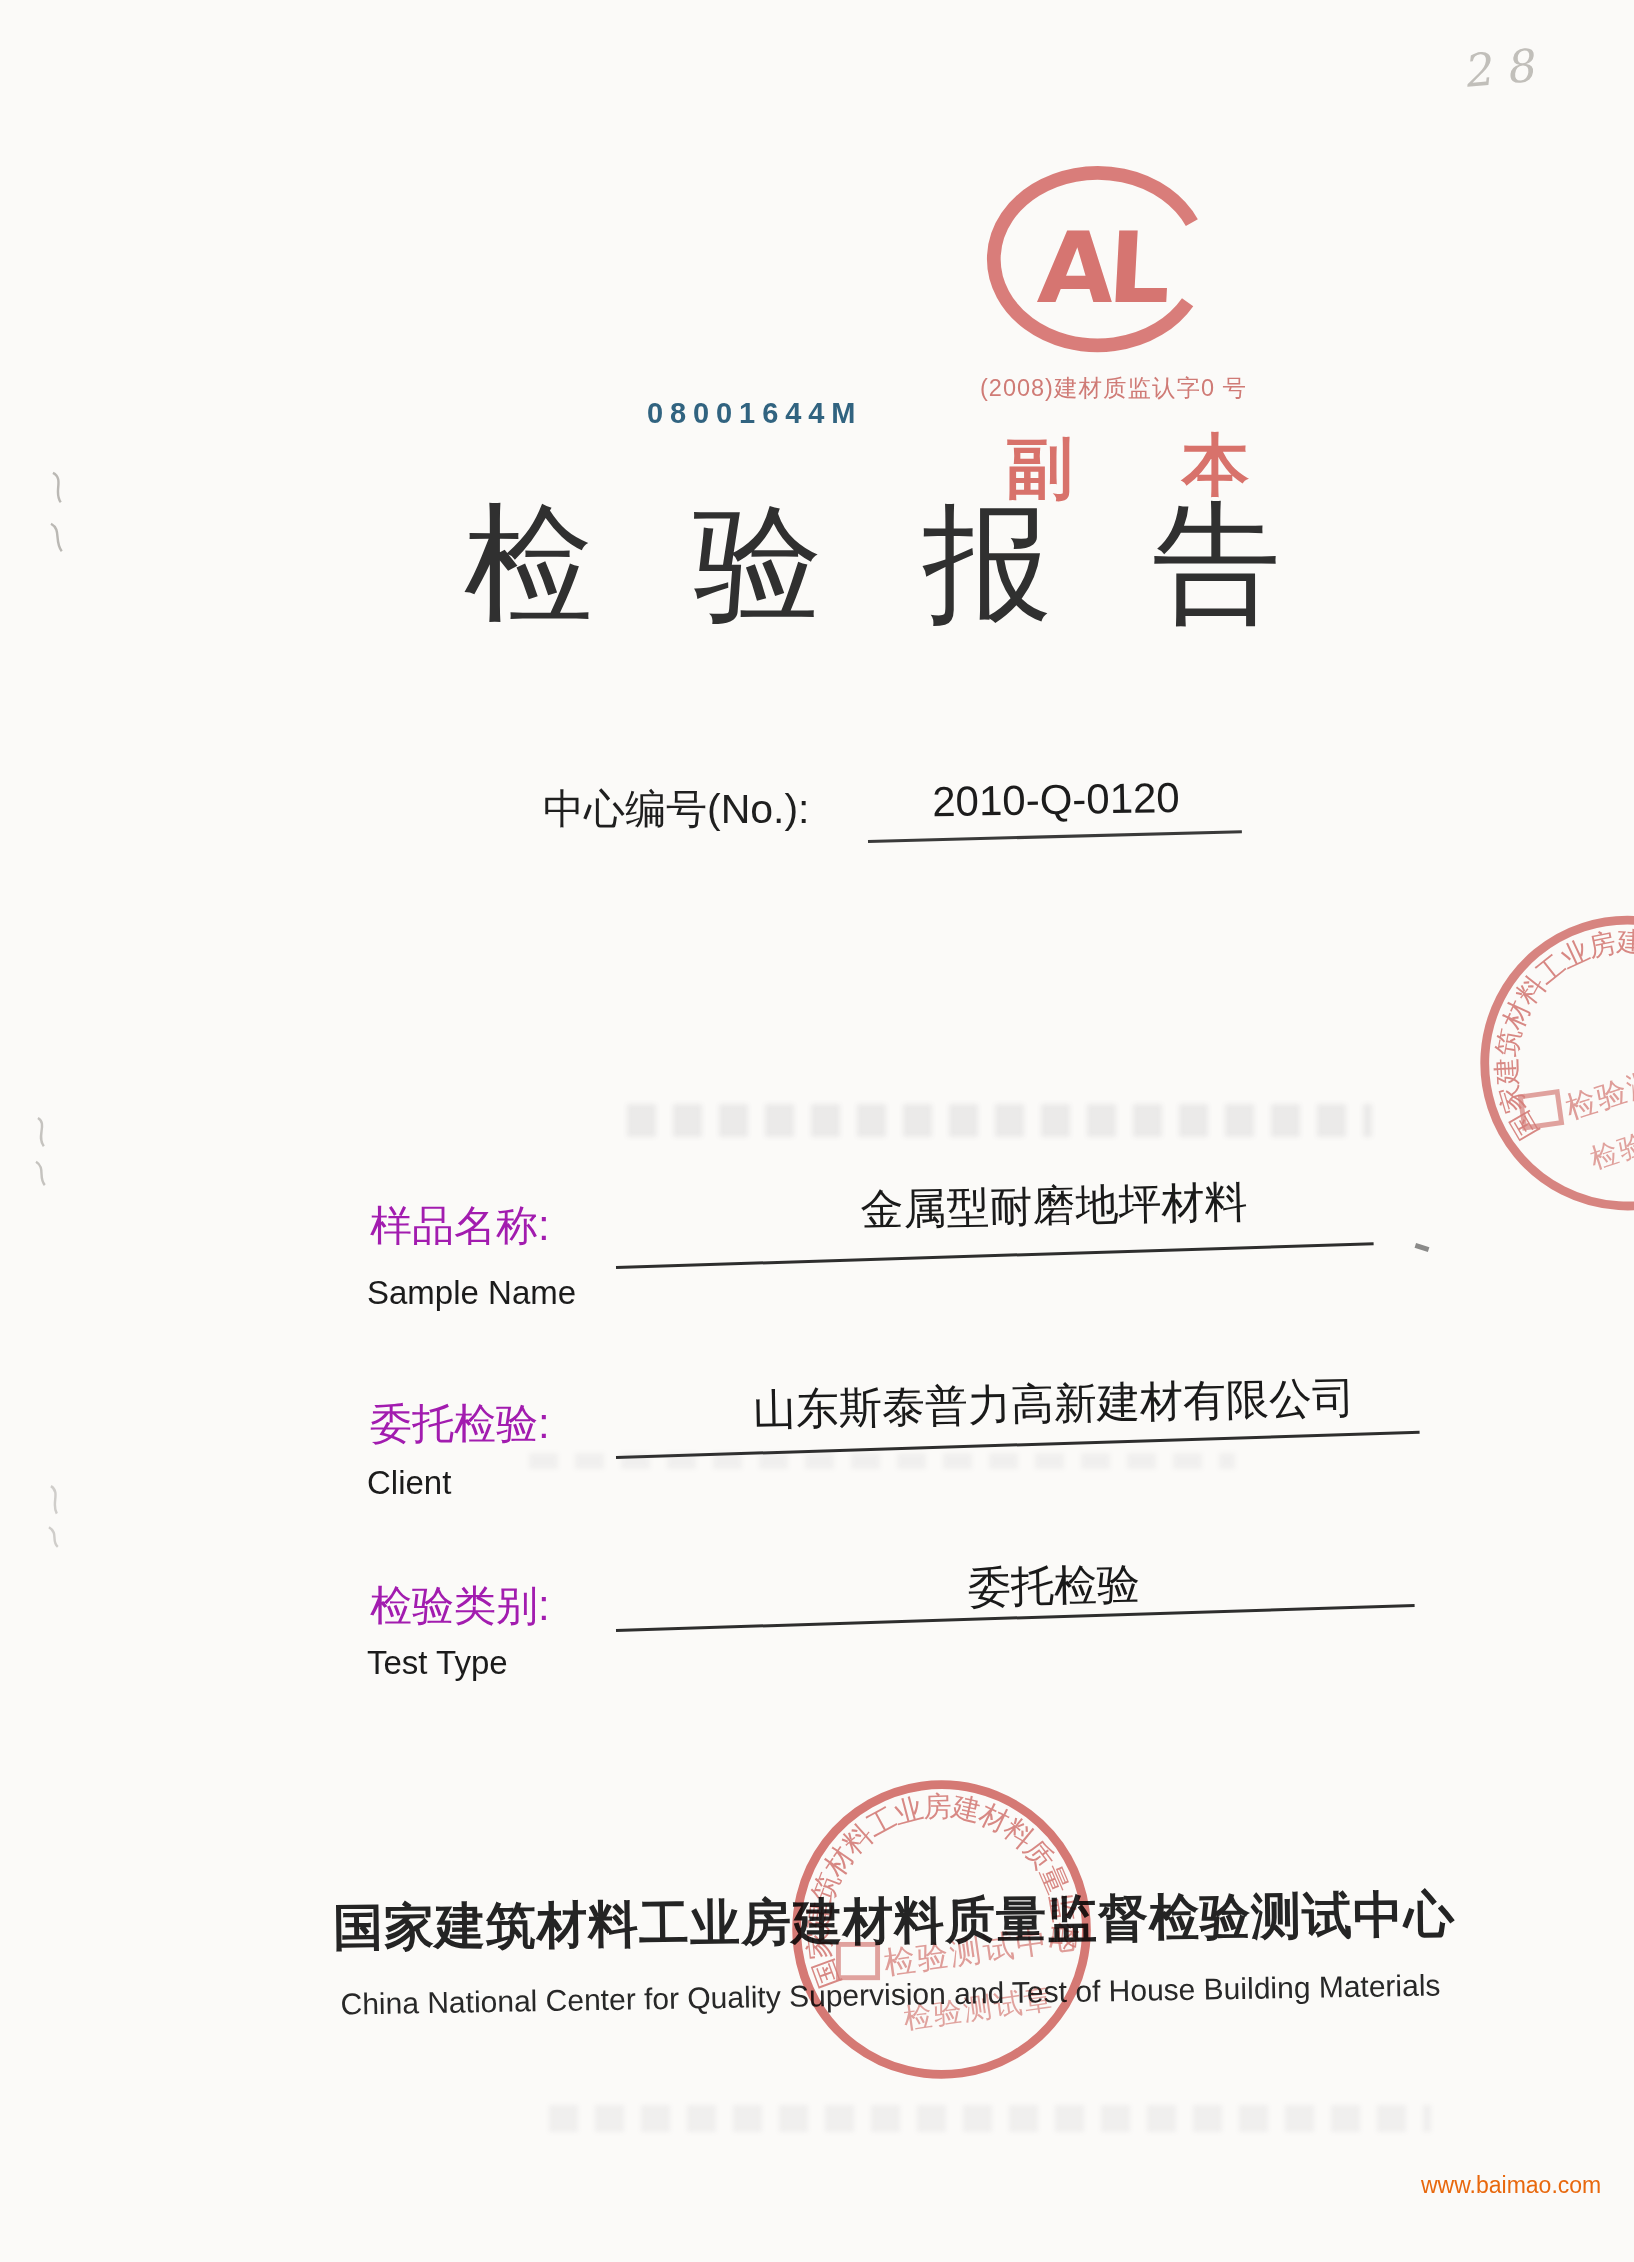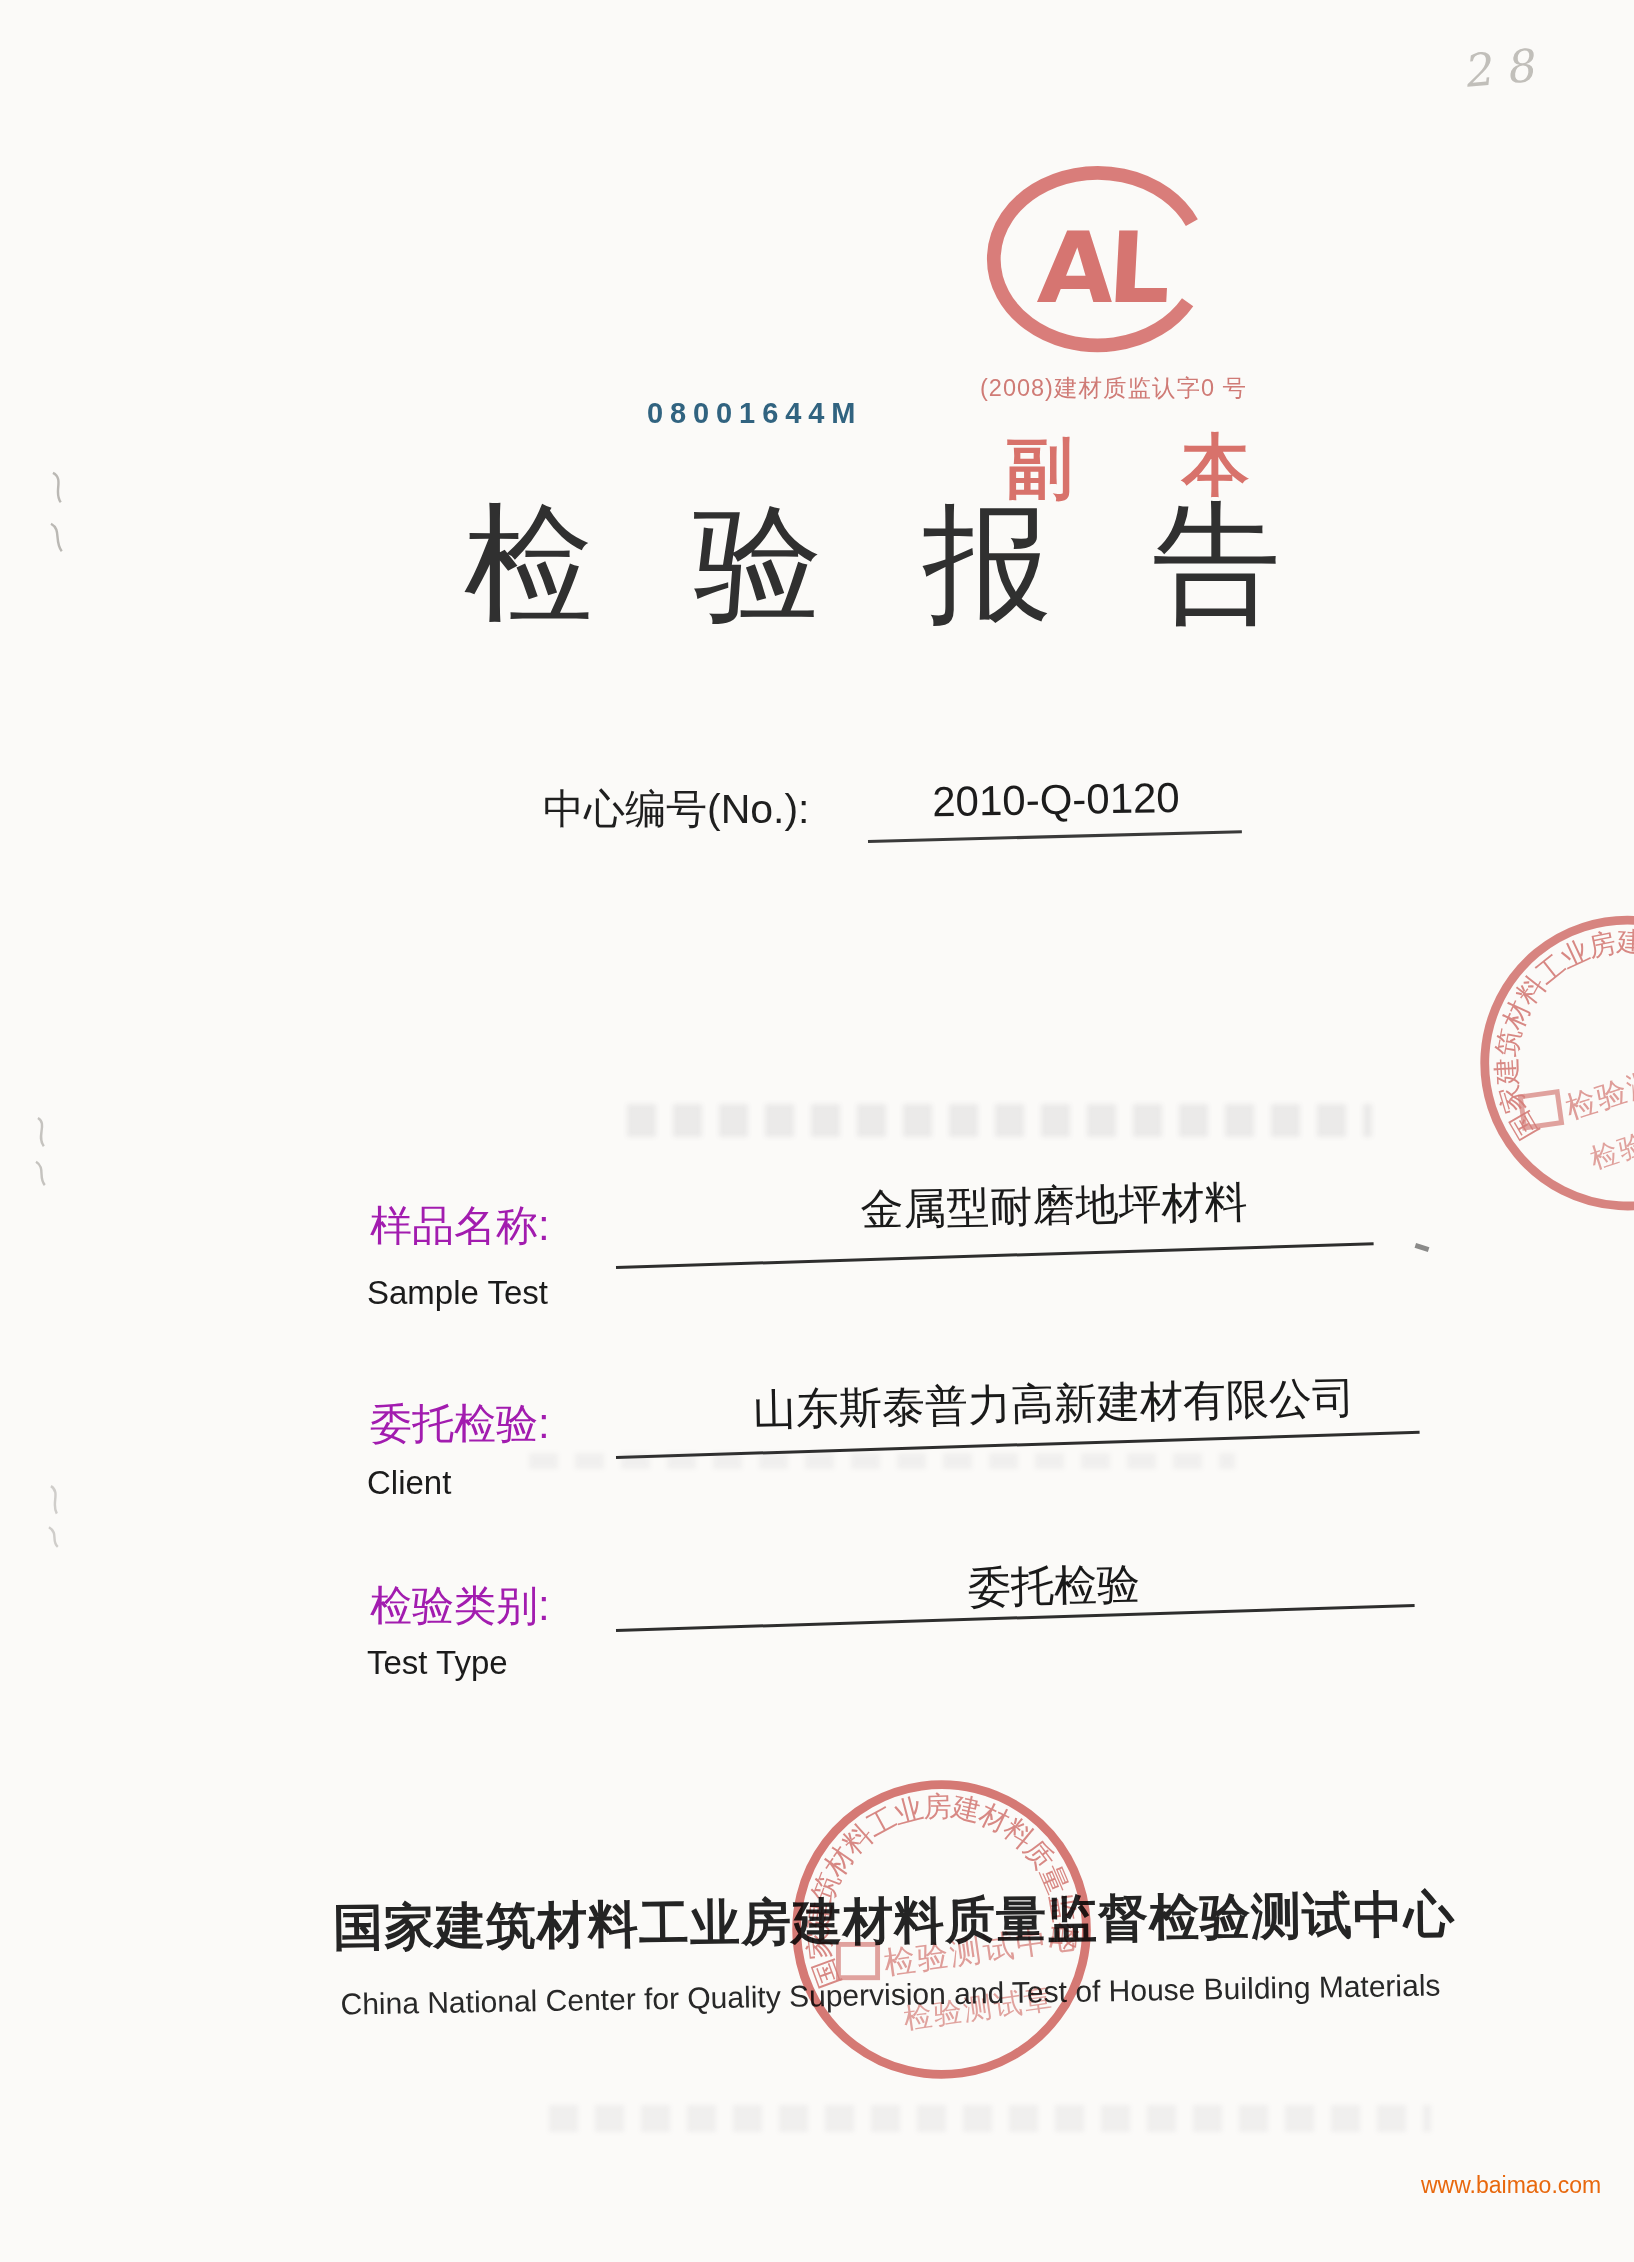--- a/index.html
+++ b/index.html
@@ -118,21 +118,21 @@
         <text x="84" y="192" font-size="31" fill="#cf605b" letter-spacing="2" opacity="0.75">检验测试中心</text>
         <text x="92" y="248" font-size="28" fill="#cf605b" letter-spacing="2" opacity="0.7">检验测试章</text>
       </g>
     </svg>
   </div>
 
   <div class="abs field" style="top:1176px;">
     <div class="f-zh" style="top:21.6px;">样品名称:</div>
     <div class="f-val" style="top:2px;">金属型耐磨地坪材料</div>
     <div class="f-line" style="top:90px;width:758px;"></div>
-    <div class="f-en" style="top:98px;">Sample Test</div>
+    <div class="f-en" style="top:98px;">Sample Name</div>
   </div>
 
   <div class="abs field" style="top:1374px;">
     <div class="f-zh" style="top:21.6px;">委托检验:</div>
     <div class="f-val" style="top:2px;">山东斯泰普力高新建材有限公司</div>
     <div class="f-line" style="top:82px;width:804px;"></div>
     <div class="f-en" style="top:90px;">Client</div>
   </div>
 
   <div class="abs field" style="top:1556px;">

